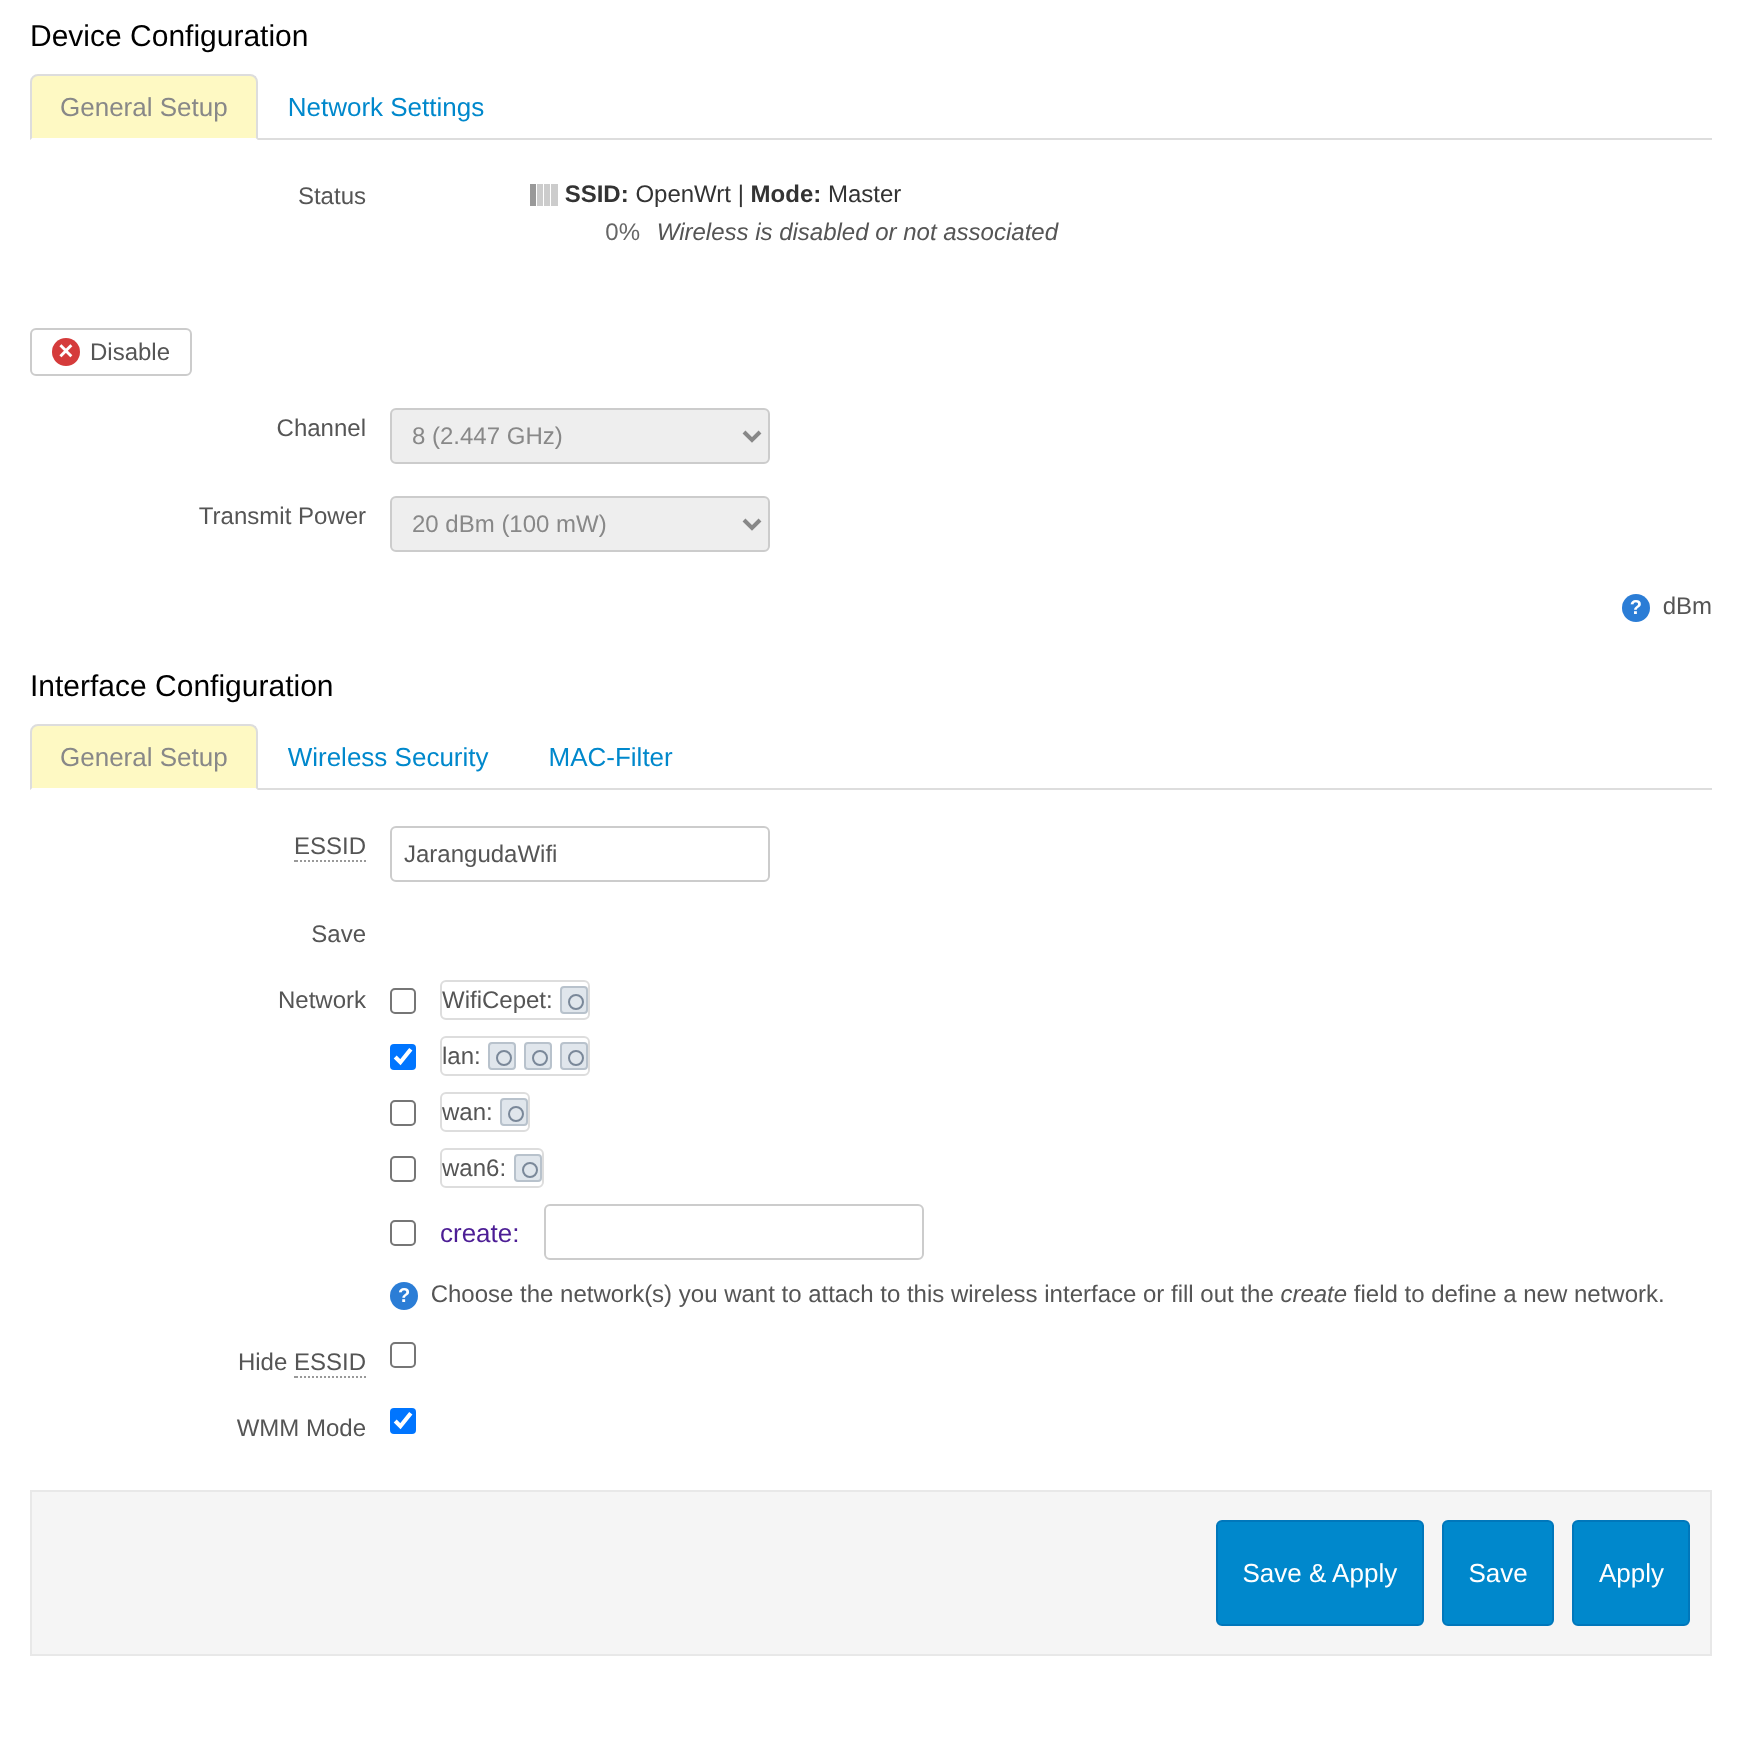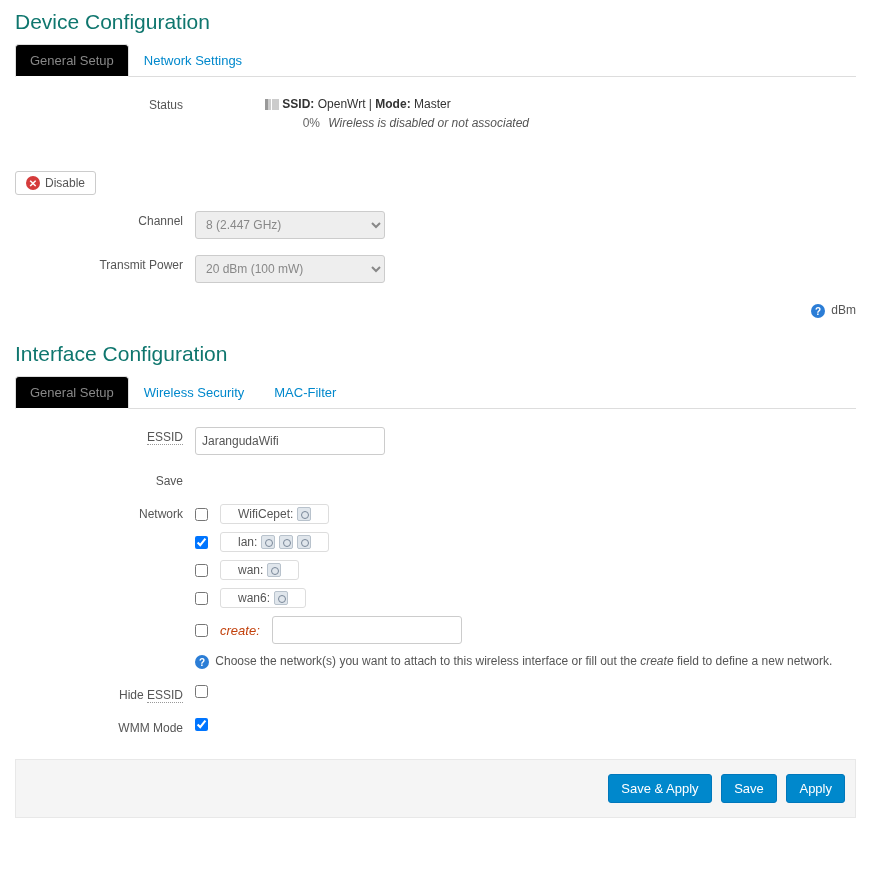--- a/index.html
+++ b/index.html
@@ -5,44 +5,44 @@
     * { box-sizing: border-box; margin: 0; padding: 0; }
     body {
       font-family: "Helvetica Neue", Helvetica, Arial, sans-serif;
       font-size: 13px;
       color: #333;
       background: #fff;
       padding: 10px 15px;
       width: 871px;
     }
     h2 {
-      font-size: 21px;
+      font-size: 15px;
       font-weight: normal;
-      color: #0f766e;
+      color: #000000;
       margin-bottom: 10px;
     }
     .section { margin-bottom: 24px; }
     .tabs {
       border-bottom: 1px solid #ddd;
       display: flex;
       list-style: none;
       margin-bottom: 16px;
     }
     .tabs li {
       padding: 8px 14px;
       cursor: pointer;
       color: #0088cc;
       border: 1px solid transparent;
       border-bottom: none;
       margin-bottom: -1px;
       border-radius: 4px 4px 0 0;
     }
     .tabs li.active {
       color: #888;
-      background: #000000;
+      background: #fef9c3;
       border-color: #ddd;
       border-bottom: 1px solid #fff;
     }
     .form-row {
       display: flex;
       align-items: flex-start;
       margin-bottom: 14px;
     }
     .form-row label.rowlabel {
       width: 180px;
@@ -116,21 +116,21 @@
         #ccc 75% 100%);
       vertical-align:middle;
     }
     .net-item { display:flex; align-items:center; gap:12px; margin-bottom:8px; }
     .net-label {
       display:inline-flex;
       align-items:flex-start;
       gap:4px;
       border:1px solid #ddd;
       border-radius:3px;
-      padding:2px 17px;
+      padding:2px 0;
       font-size:12px;
       color:#555;
     }
     .if-icon {
       display:inline-block;
       width:14px; height:14px;
       background:#e0e6ec;
       border:1px solid #b8c2cc;
       border-radius:2px;
       position:relative;
@@ -147,29 +147,29 @@
       background:#f5f5f5;
       border:1px solid #e8e8e8;
       padding:14px 10px;
       margin-top:20px;
       text-align:right;
     }
     .btn-primary {
       background:#0088cc;
       border:1px solid #0077bb;
       color:#fff;
-      padding:6px 12px;
+      padding:18px 12px;
       border-radius:3px;
       font-size:13px;
       cursor:pointer;
       margin-left:6px;
     }
     .net-help { font-size:12px; color:#555; margin-top:10px; }
     .net-help em { font-style: italic; }
-    .create-label { color:#c2410c; font-style:italic; }
+    .create-label { color:#4c1d95; }
     .create-input {
       width:60px;
       height:24px;
       padding:2px 4px;
       font-size:12px;
       border:1px solid #ccc;
       border-radius:2px;
     }
     .belowhint { font-size:12px; color:#555; margin-top:20px;text-align:right; }
   </style>

